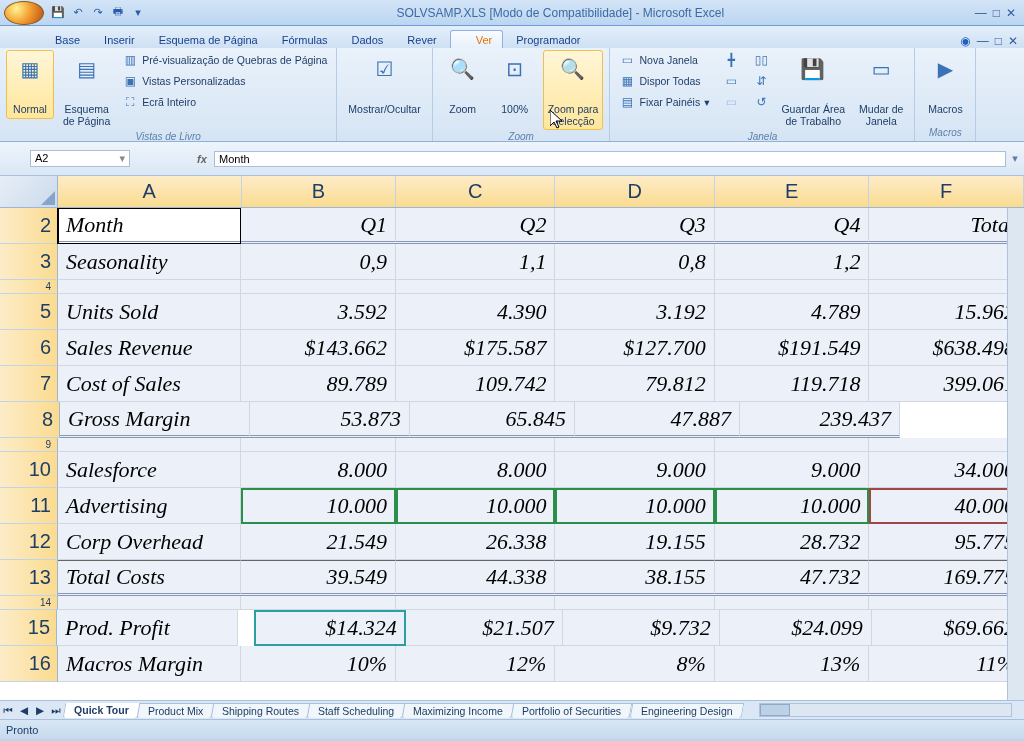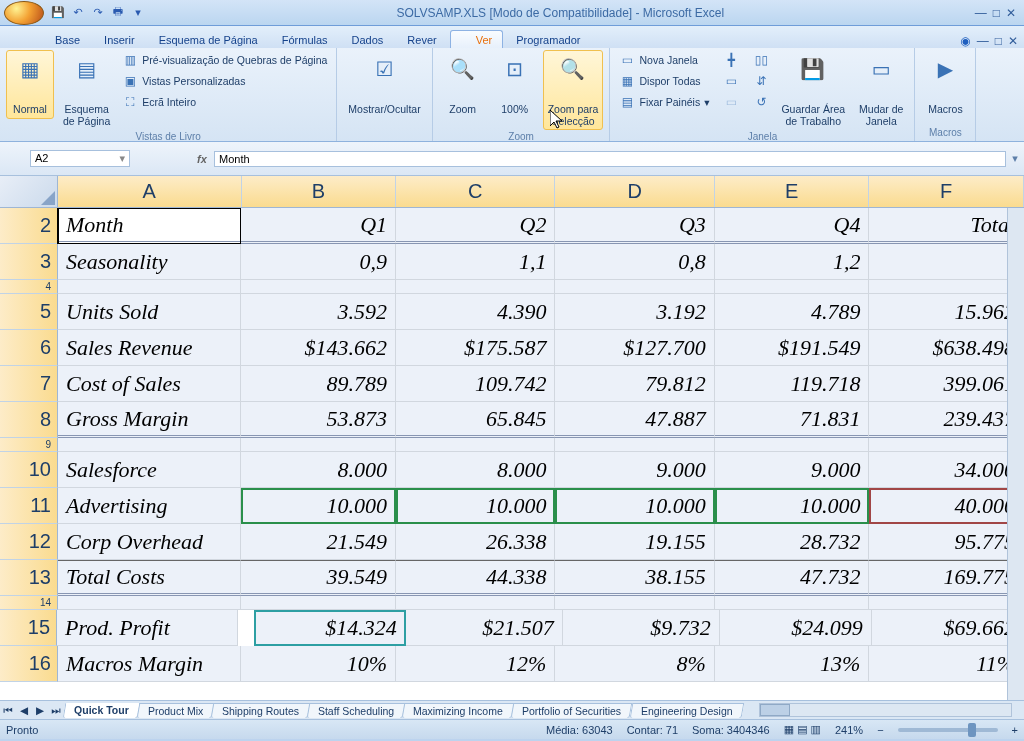--- a/index.html
+++ b/index.html
@@ -9,21 +9,21 @@
   .qat { display:flex; gap:4px; align-items:center; }
   .qat span { width:16px; height:16px; display:inline-flex; align-items:center; justify-content:center; font-size:11px; color:#2a5ab0; }
   .title-text { flex:1; text-align:center; color:#3c6aa4; font-size:12px; }
   .win-ctrl { display:flex; gap:6px; color:#315d9a; font-size:12px; padding-right:4px;}
   .tabs-row { height:22px; background:linear-gradient(#e3effb,#cfe0f4); display:flex; align-items:flex-end; padding-left:44px; gap:2px; font-size:11px; }
   .tab { padding:3px 10px 2px; color:#15428b; border:1px solid transparent; border-bottom:none; border-radius:3px 3px 0 0; }
   .tab.active { background:linear-gradient(#f9fcff,#e7f0fb); border-color:#8db2e3; color:#e86f0a;padding-left:25px; }
   .tabs-row .doc-ctrl { margin-left:auto; display:flex; gap:6px; padding-right:6px; color:#315d9a; font-size:12px; align-items:center;}
   .ribbon { height:94px; background:linear-gradient(#eaf2fb,#d5e4f4); border-bottom:1px solid #8eb2dd; display:flex; }
   .group { border-right:1px solid #b6cce6; padding:2px 6px; display:flex; flex-direction:column; justify-content:space-between; }
-  .group-label { text-align:center; font-size:10px; color:#5d7fa9; padding:1px 0;}
+  .group-label { text-align:center; font-size:10px; color:#5d7fa9; padding:1px 0;font-style:italic;}
   .group-body { display:flex; gap:4px; align-items:flex-start; flex:1;}
   .big-btn { display:flex; flex-direction:column; align-items:center; justify-content:flex-start; padding:2px 4px; border:1px solid transparent; border-radius:3px; cursor:default; min-width:48px;}
   .big-btn:hover, .big-btn.active { background:linear-gradient(#fff6d8,#ffe69a); border-color:#f0c04f; }
   .big-btn .icon { width:32px; height:32px; display:flex; align-items:center; justify-content:center; font-size:20px; color:#3a72b5;}
   .big-btn .lbl { font-size:10.5px; color:#1e3e68; text-align:center; line-height:1.1; margin-top:19px;}
   .small-row { display:flex; align-items:center; gap:4px; font-size:10.5px; color:#1e3e68; padding:1px 2px; border:1px solid transparent; border-radius:2px;}
   .small-row .ic { width:16px; height:16px; font-size:12px; color:#3a72b5; display:inline-flex;align-items:center;justify-content:center;}
   .stack { display:flex; flex-direction:column; gap:1px;}
   .namebox-row { height:34px; background:linear-gradient(#eef4fb,#dbe7f5); display:flex; align-items:center; border-bottom:1px solid #a7c0dd; font-size:11px;}
   .name-box { width:100px; margin-left:30px; background:#fff; border:1px solid #a7c0dd; padding:1px 4px; color:#000; display:flex; justify-content:space-between;}
@@ -296,21 +296,20 @@
         <div class="cell wD ta-r">79.812</div>
         <div class="cell wE ta-r">119.718</div>
         <div class="cell wF ta-r">399.061</div>
       </div>
       <div class="row total-bot">
         <div class="rh sel">8</div>
         <div class="cell wA">Gross Margin</div>
         <div class="cell wB ta-r">53.873</div>
         <div class="cell wC ta-r">65.845</div>
         <div class="cell wD ta-r">47.887</div>
-        <div class="cell wE ta-r">71.831</div>
         <div class="cell wF ta-r">239.437</div>
       </div>
       <div class="row tiny">
         <div class="rh sel" style="font-size: 10px;">9</div>
         <div class="cell wA" style="font-size: 10px;"></div>
         <div class="cell wB ta-r" style="font-size: 10px;"></div>
         <div class="cell wC ta-r" style="font-size: 10px;"></div>
         <div class="cell wD ta-r" style="font-size: 10px;"></div>
         <div class="cell wE ta-r" style="font-size: 10px;"></div>
         <div class="cell wF ta-r" style="font-size: 10px;"></div>
@@ -398,29 +397,17 @@
     </div>
   <div class="hscroll">
       <div style="height:14px;background:#dde7f2;border:1px solid #b0c3da;margin:0 12px;position:relative">
         <div style="position:absolute;left:0;width:30px;top:0;bottom:0;background:#bcd0e6;border:1px solid #8fa9c6"></div>
       </div>
     </div>
 </div>
 
 <div class="status-bar">
   <div>Pronto</div>
-  <div class="status-right">
-    <span>Média: 63043</span>
-    <span>Contar: 71</span>
-    <span>Soma: 3404346</span>
-    <span>▦ ▤ ▥</span>
-    <span>241%</span>
-    <span>−</span>
-    <div class="zoom-slider">
-        <div class="zoom-thumb"></div>
-      </div>
-    <span>+</span>
-  </div>
 </div>
 
 <svg class="cursor" style="left:550px;top:110px">
     <polygon points="0,0 0,16 4,12 7,18 9,17 6,11 12,11" fill="#fff" stroke="#000" stroke-width="1"></polygon>
   </svg>
 
 </body></html>

